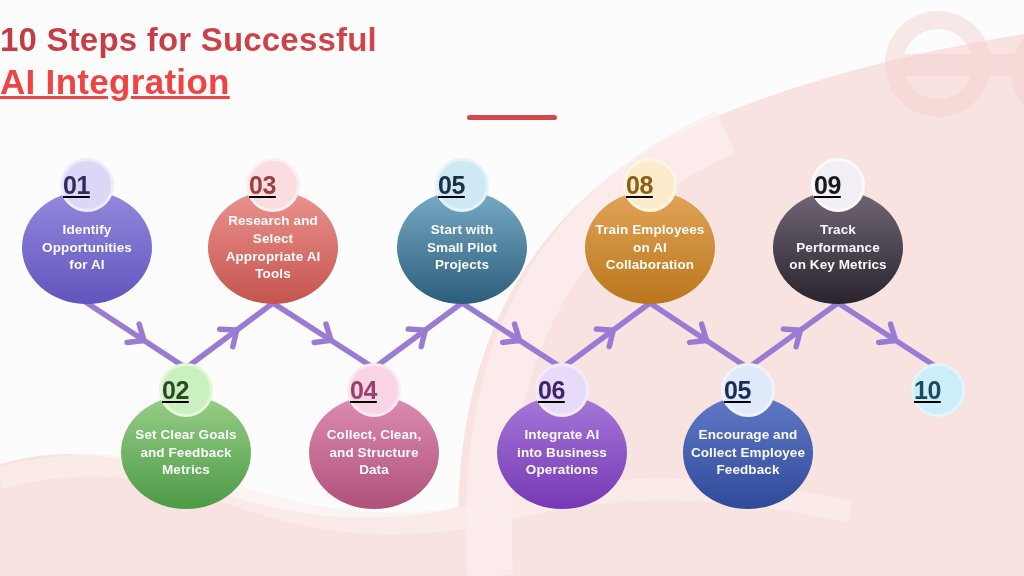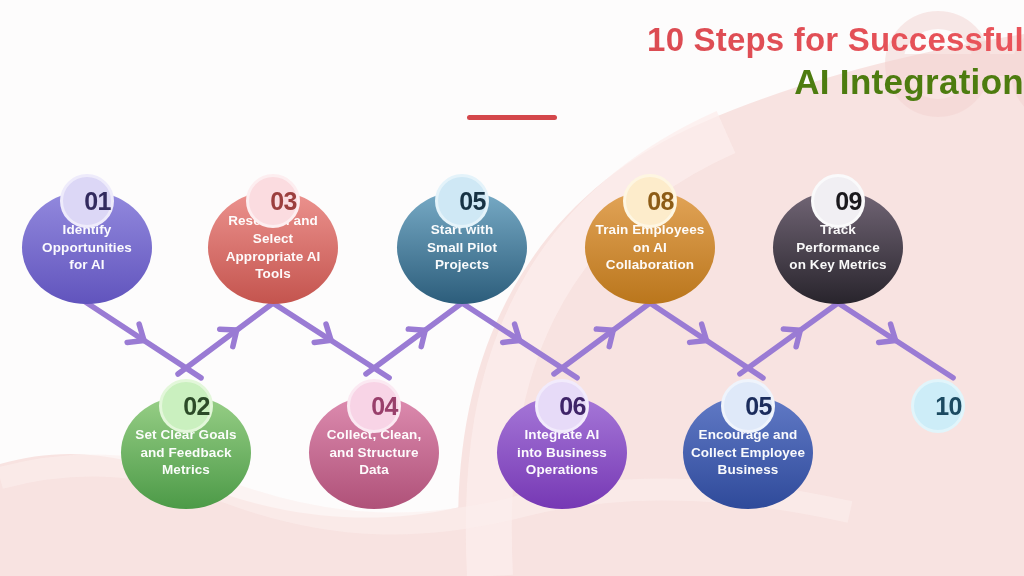--- a/index.html
+++ b/index.html
@@ -3,40 +3,40 @@
 <meta charset="utf-8">
 <style>
   html,body{margin:0;padding:0;background:#fdfcfc;}
   body{width:1024px;height:576px;overflow:hidden;font-family:"Liberation Sans",sans-serif;}
   .canvas{position:relative;width:1024px;height:576px;overflow:hidden;}
 
   
   .bg{position:absolute;inset:0;z-index:1;}
 
   
-  .title{position:absolute;top:22px;left:0;right:0;text-align:right;z-index:4;}
+  .title{position:absolute;top:22px;left:0;right:0;text-align:left;z-index:4;}
   .t1{display:block;font-weight:700;font-size:33px;line-height:1.1;letter-spacing:.2px;
       -webkit-background-clip:text;background-clip:text;color:transparent;}
   .t2{display:block;font-weight:700;font-size:35px;line-height:1.1;margin-top:5px;letter-spacing:.3px;}
   .underline{width:90px;height:5px;border-radius:3px;margin:13px auto 0;}
 
   
   .connectors{position:absolute;inset:0;z-index:2;}
 
   
   #steps{position:absolute;inset:0;z-index:3;}
   .step{position:absolute;width:130px;height:146px;}
   .bubble{position:absolute;left:0;bottom:0;width:130px;height:113px;border-radius:50%;
           background:linear-gradient(180deg,var(--g1),var(--g2));
           display:flex;align-items:center;justify-content:center;text-align:center;}
   .label{font-weight:700;font-size:13.5px;line-height:1.32;color:rgba(255,255,255,.97);
          white-space:pre-line;letter-spacing:.1px;padding:0 2px;}
-  .badge{position:absolute;top:16px;left:50%;transform:translateX(-50%);width:48px;height:48px;
+  .badge{position:absolute;top:0;left:50%;transform:translateX(-50%);width:48px;height:48px;
          border-radius:50%;background:var(--bbg);border:3px solid var(--bring);
-         display:flex;align-items:center;justify-content:flex-end;}
+         display:flex;align-items:center;justify-content:flex-start;text-decoration:underline;}
   .num{font-weight:700;font-size:25px;color:var(--bnum);letter-spacing:-.5px;}
 </style>
 </head>
 <body>
 
 <div class="canvas">
 
   <svg class="bg" width="1024" height="576" viewBox="0 0 1024 576" aria-hidden="true">
     <rect width="1024" height="576" style="fill:var(--bg-base)"></rect>
     <path d="M1024 34 C 926 50, 810 76, 704 122 C 610 162, 546 224, 506 302 C 470 372, 452 462, 460 576 L 1024 576 Z" style="fill:var(--bg-pink)"></path>
@@ -46,21 +46,21 @@
     <g opacity="0.5">
       <circle cx="938" cy="64" r="44" style="stroke:var(--bg-watermark)" stroke-width="18" fill="none"></circle>
       <rect x="894" y="54" width="130" height="22" style="fill:var(--bg-watermark)"></rect>
       <circle cx="1064" cy="72" r="44" style="stroke:var(--bg-watermark)" stroke-width="18" fill="none"></circle>
     </g>
   </svg>
 
   <header class="title">
     <h1 style="margin:0;font-size:0;">
       <span class="t1" style="background-image: linear-gradient(90deg, rgb(194, 60, 67), rgb(234, 84, 91));">10 Steps for Successful</span>
-      <span class="t2" style="color: #4d7c0f;">AI Integration</span>
+      <span class="t2" style="color: #ef4444; text-decoration: underline;">AI Integration</span>
     </h1>
     <div class="underline" style="background: rgb(212, 71, 75);"></div>
   </header>
 
   <svg class="connectors" id="connectors" width="1024" height="576" viewBox="0 0 1024 576" aria-hidden="true">
       <line x1="78.64073145559601" y1="297.5115913597348" x2="201.04668337992717" y2="377.8791355524774" stroke="#9a7bd4" stroke-width="5.5" stroke-linecap="round"></line>
       <path d="M 127.13987280063732 342.4266455963434 L 144.0233416899636 340.43956777623873 L 139.13466844155806 324.1576491586334" stroke="#9a7bd4" stroke-width="5.5" fill="none" stroke-linecap="round" stroke-linejoin="round"></path>
       <line x1="177.9889638612126" y1="373.98525688530094" x2="287.4198650498173" y2="292.2265376064583" stroke="#9a7bd4" stroke-width="5.5" stroke-linecap="round"></line>
       <path d="M 232.8176792480711 346.6616936354888 L 236.70993252490865 330.1132688032292 L 219.73703276141865 329.15375141489244" stroke="#9a7bd4" stroke-width="5.5" fill="none" stroke-linecap="round" stroke-linejoin="round"></path>
       <line x1="264.590921438948" y1="297.5882167676398" x2="389.13634140989365" y2="377.74120981824836" stroke="#9a7bd4" stroke-width="5.5" stroke-linecap="round"></line>
@@ -148,21 +148,21 @@
 Collaboration</span>
     </div>
     <div class="badge">
       <span class="num">08</span>
     </div>
   </div>
       <div class="step" style="left: 683px; top: 363px; --g1: #617ac6; --g2: #2f4a9a; --bbg: #dfe9f9; --bring: #eff4fc; --bnum: #1b2c5c;">
     <div class="bubble">
       <span class="label">Encourage and
 Collect Employee
-Business</span>
+Feedback</span>
     </div>
     <div class="badge">
       <span class="num">05</span>
     </div>
   </div>
       <div class="step" style="left: 773px; top: 158px; --g1: #726676; --g2: #28242c; --bbg: #f1eff3; --bring: #fafafb; --bnum: #1b191d;">
     <div class="bubble">
       <span class="label">Track
 Performance
 on Key Metrics</span>

